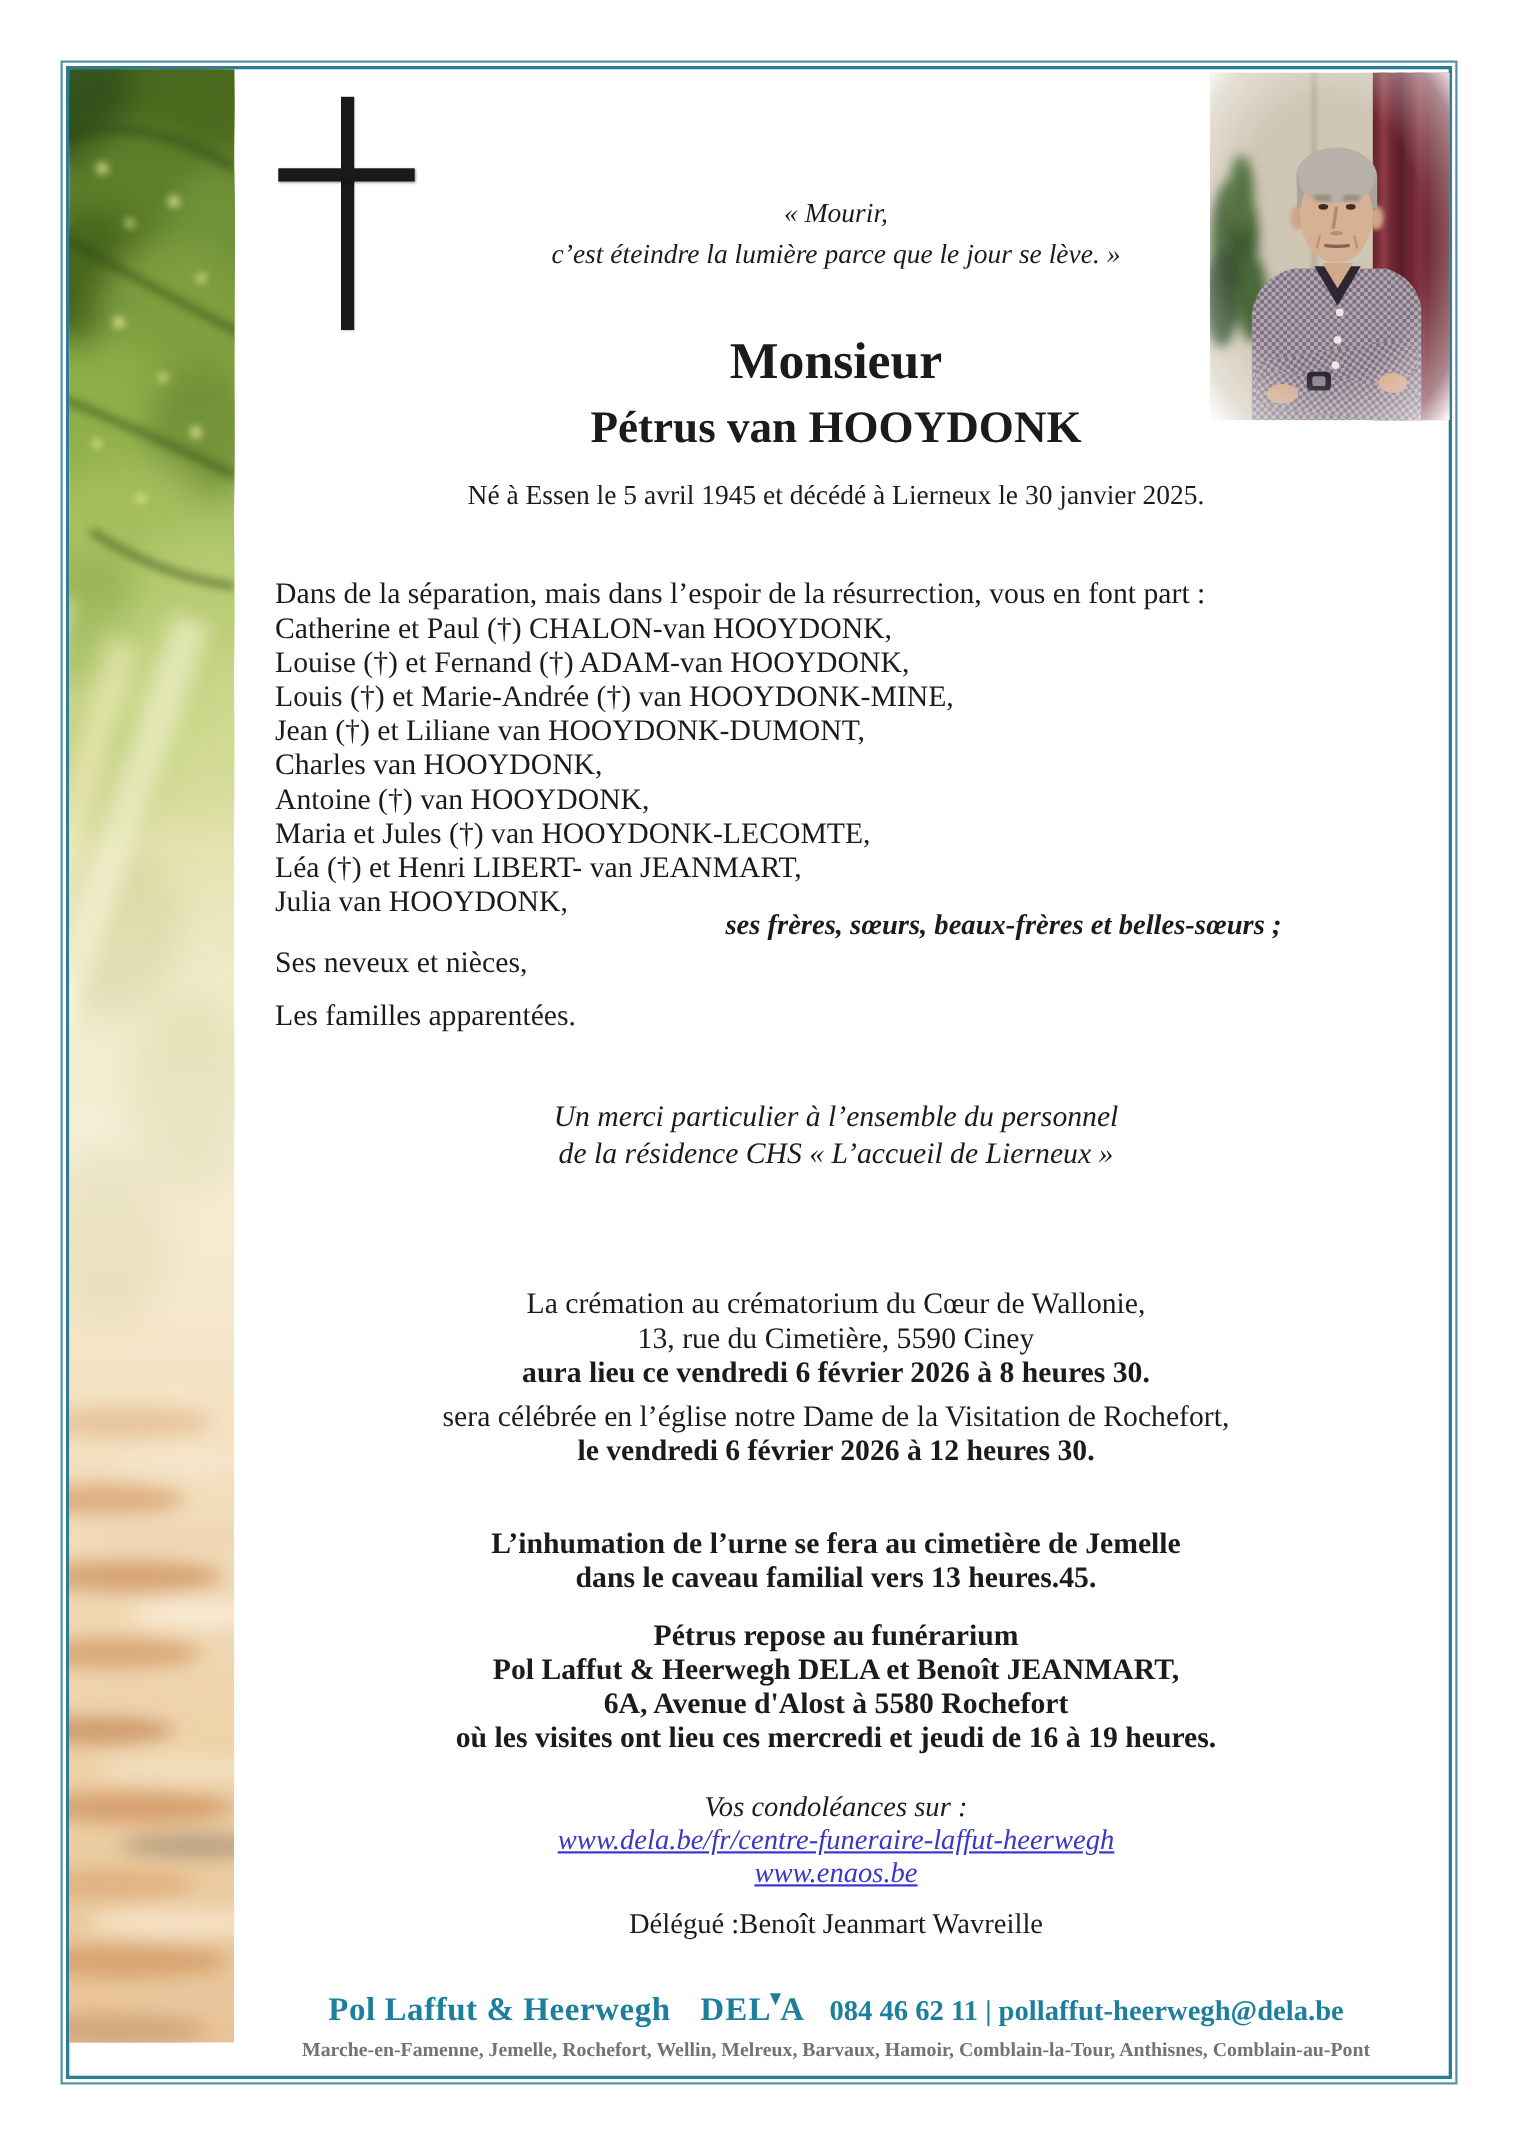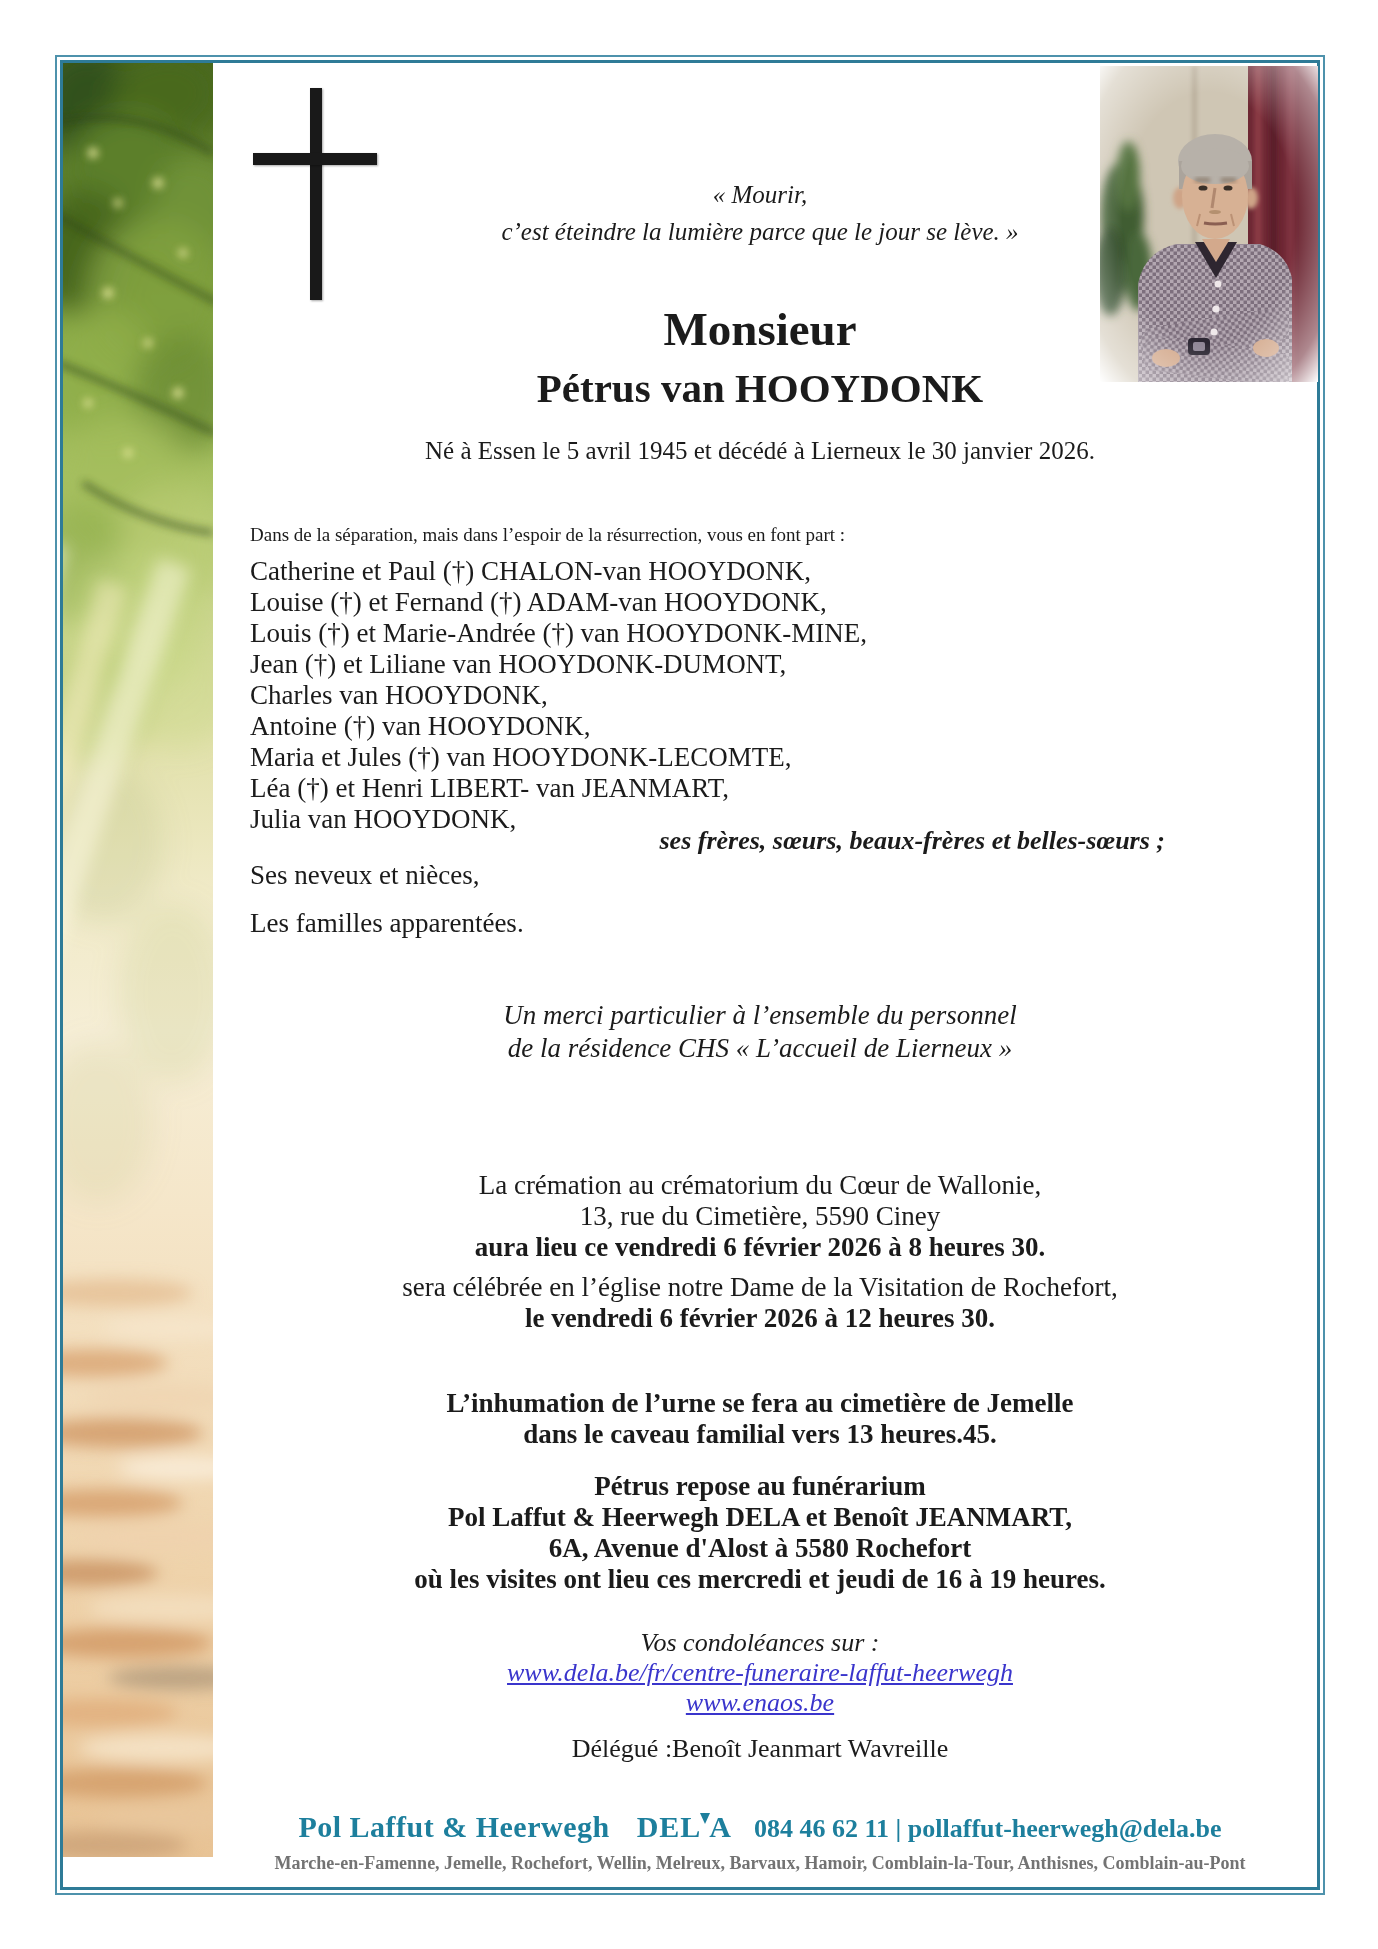--- a/index.html
+++ b/index.html
@@ -21,21 +21,21 @@
   
   .photo{position:absolute;left:1100px;top:66px;width:218px;height:316px;}
   .photo svg{display:block;width:100%;height:100%;}
   
   .tb{position:absolute;left:250px;width:1020px;}
   .center{text-align:center;}
   .quote{top:176px;font-size:25px;line-height:37px;font-style:italic;}
   .title{top:302px;font-size:47px;font-weight:bold;}
   .name{top:364px;font-size:41px;font-weight:bold;}
   .life{top:437px;font-size:25px;}
-  .intro{top:524px;font-size:19px;}
+  .intro{top:524px;font-size:27px;}
   .family{top:556px;font-size:27px;line-height:31px;}
   .relation{top:826px;font-size:26px;font-weight:bold;font-style:italic;text-align:right;padding-right:105px;box-sizing:border-box;}
   .nephews{top:860px;font-size:27px;}
   .families{top:908px;font-size:27px;}
   .thanks{top:999px;font-size:27px;line-height:33px;font-style:italic;}
   .evt{font-size:27px;line-height:31px;}
   .cremation{top:1170px;}
   .funeral{top:1272px;}
   .inhumation{top:1388px;font-weight:bold;}
   .funerarium{top:1471px;font-weight:bold;}
@@ -228,21 +228,21 @@
     </svg>
   </div>
 
   <div class="tb quote center">
     <div>« Mourir,</div>
     <div>c’est éteindre la lumière parce que le jour se lève. »</div>
   </div>
 
   <div class="tb title center">Monsieur</div>
   <div class="tb name center">Pétrus van HOOYDONK</div>
-  <div class="tb life center">Né à Essen le 5 avril 1945 et décédé à Lierneux le 30 janvier 2026.</div>
+  <div class="tb life center">Né à Essen le 5 avril 1945 et décédé à Lierneux le 30 janvier 2025.</div>
 
   <div class="tb intro">Dans de la séparation, mais dans l’espoir de la résurrection, vous en font part :</div>
 
   <div class="tb family">
     <div>Catherine et Paul (†) CHALON-van HOOYDONK,</div>
     <div>Louise (†) et Fernand (†) ADAM-van HOOYDONK,</div>
     <div>Louis (†) et Marie-Andrée (†) van HOOYDONK-MINE,</div>
     <div>Jean (†) et Liliane van HOOYDONK-DUMONT,</div>
     <div>Charles van HOOYDONK,</div>
     <div>Antoine (†) van HOOYDONK,</div>

